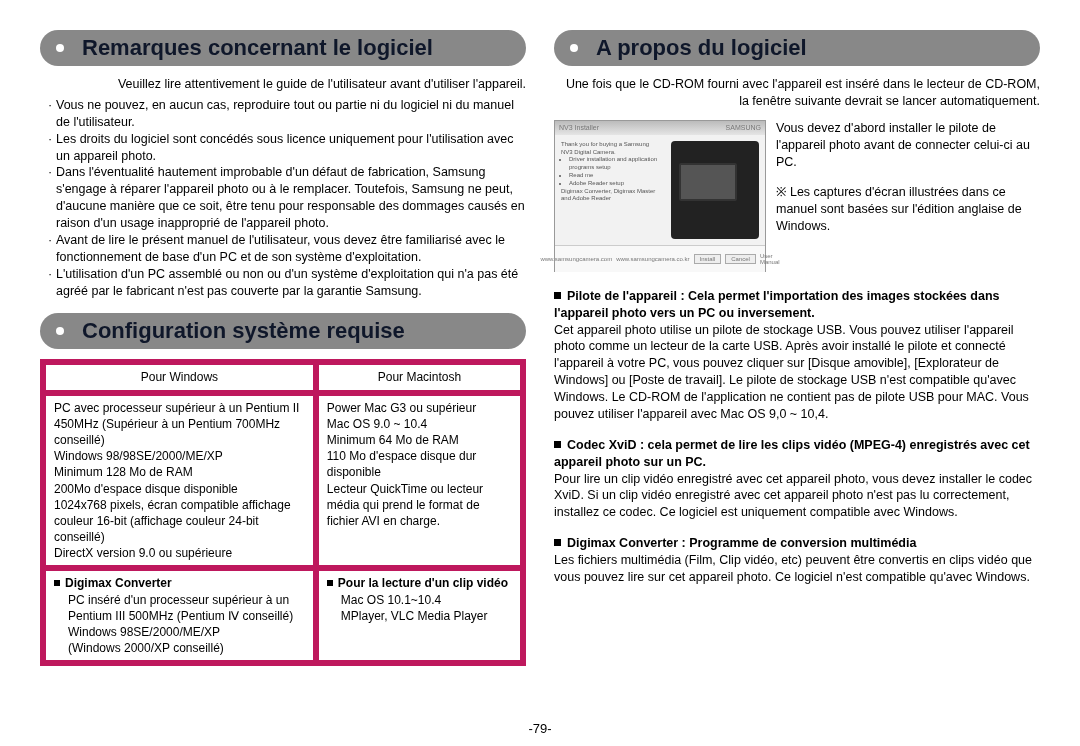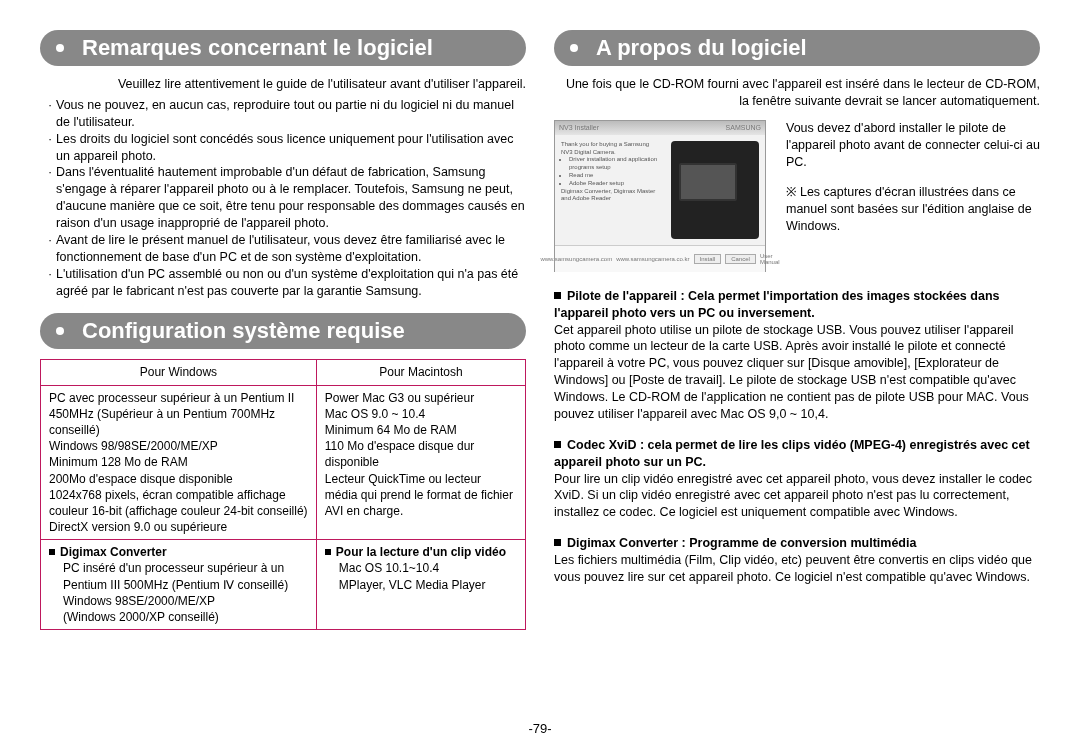--- a/index.html
+++ b/index.html
@@ -37,21 +37,21 @@
     position: absolute;
     left: 16px;
     top: 50%;
     transform: translateY(-50%);
     width: 8px;
     height: 8px;
     background: #fff;
     border-radius: 50%;
   }
   .pill-title {
-    color: #ffffff;
+    color: #0f172a;
     font-size: 22px;
     font-weight: bold;
   }
   .intro {
     font-size: 12.5px;
     line-height: 1.35;
     margin: 4px 0 4px 0;
     text-align: right;
   }
   ul.bullets {
@@ -74,42 +74,42 @@
   }
   .sys-table {
     border: 1px solid #000;
     border-collapse: collapse;
     width: 100%;
     margin-top: 8px;
     font-size: 12px;
     line-height: 1.35;
   }
   .sys-table td {
-    border: 1px solid #be185d;
+    border: 6px solid #be185d;
     padding: 4px 8px;
     vertical-align: top;
   }
   .sys-table td.header {
     text-align: center;
     padding: 4px 0;
   }
   .sub-square {
     font-weight: bold;
   }
   .sub-square::before {
     content: "";
     display: inline-block;
     width: 6px;
     height: 6px;
     background: #000;
     margin: 0 5px 1px 0;
   }
   .screenshot-row {
     display: flex;
-    gap: 20px;
+    gap: 10px;
     margin: 10px 0 16px 0;
     align-items: flex-start;
   }
   .fake-screenshot {
     width: 210px;
     height: 150px;
     background: #ddd;
     border: 1px solid #999;
     position: relative;
     flex-shrink: 0;

